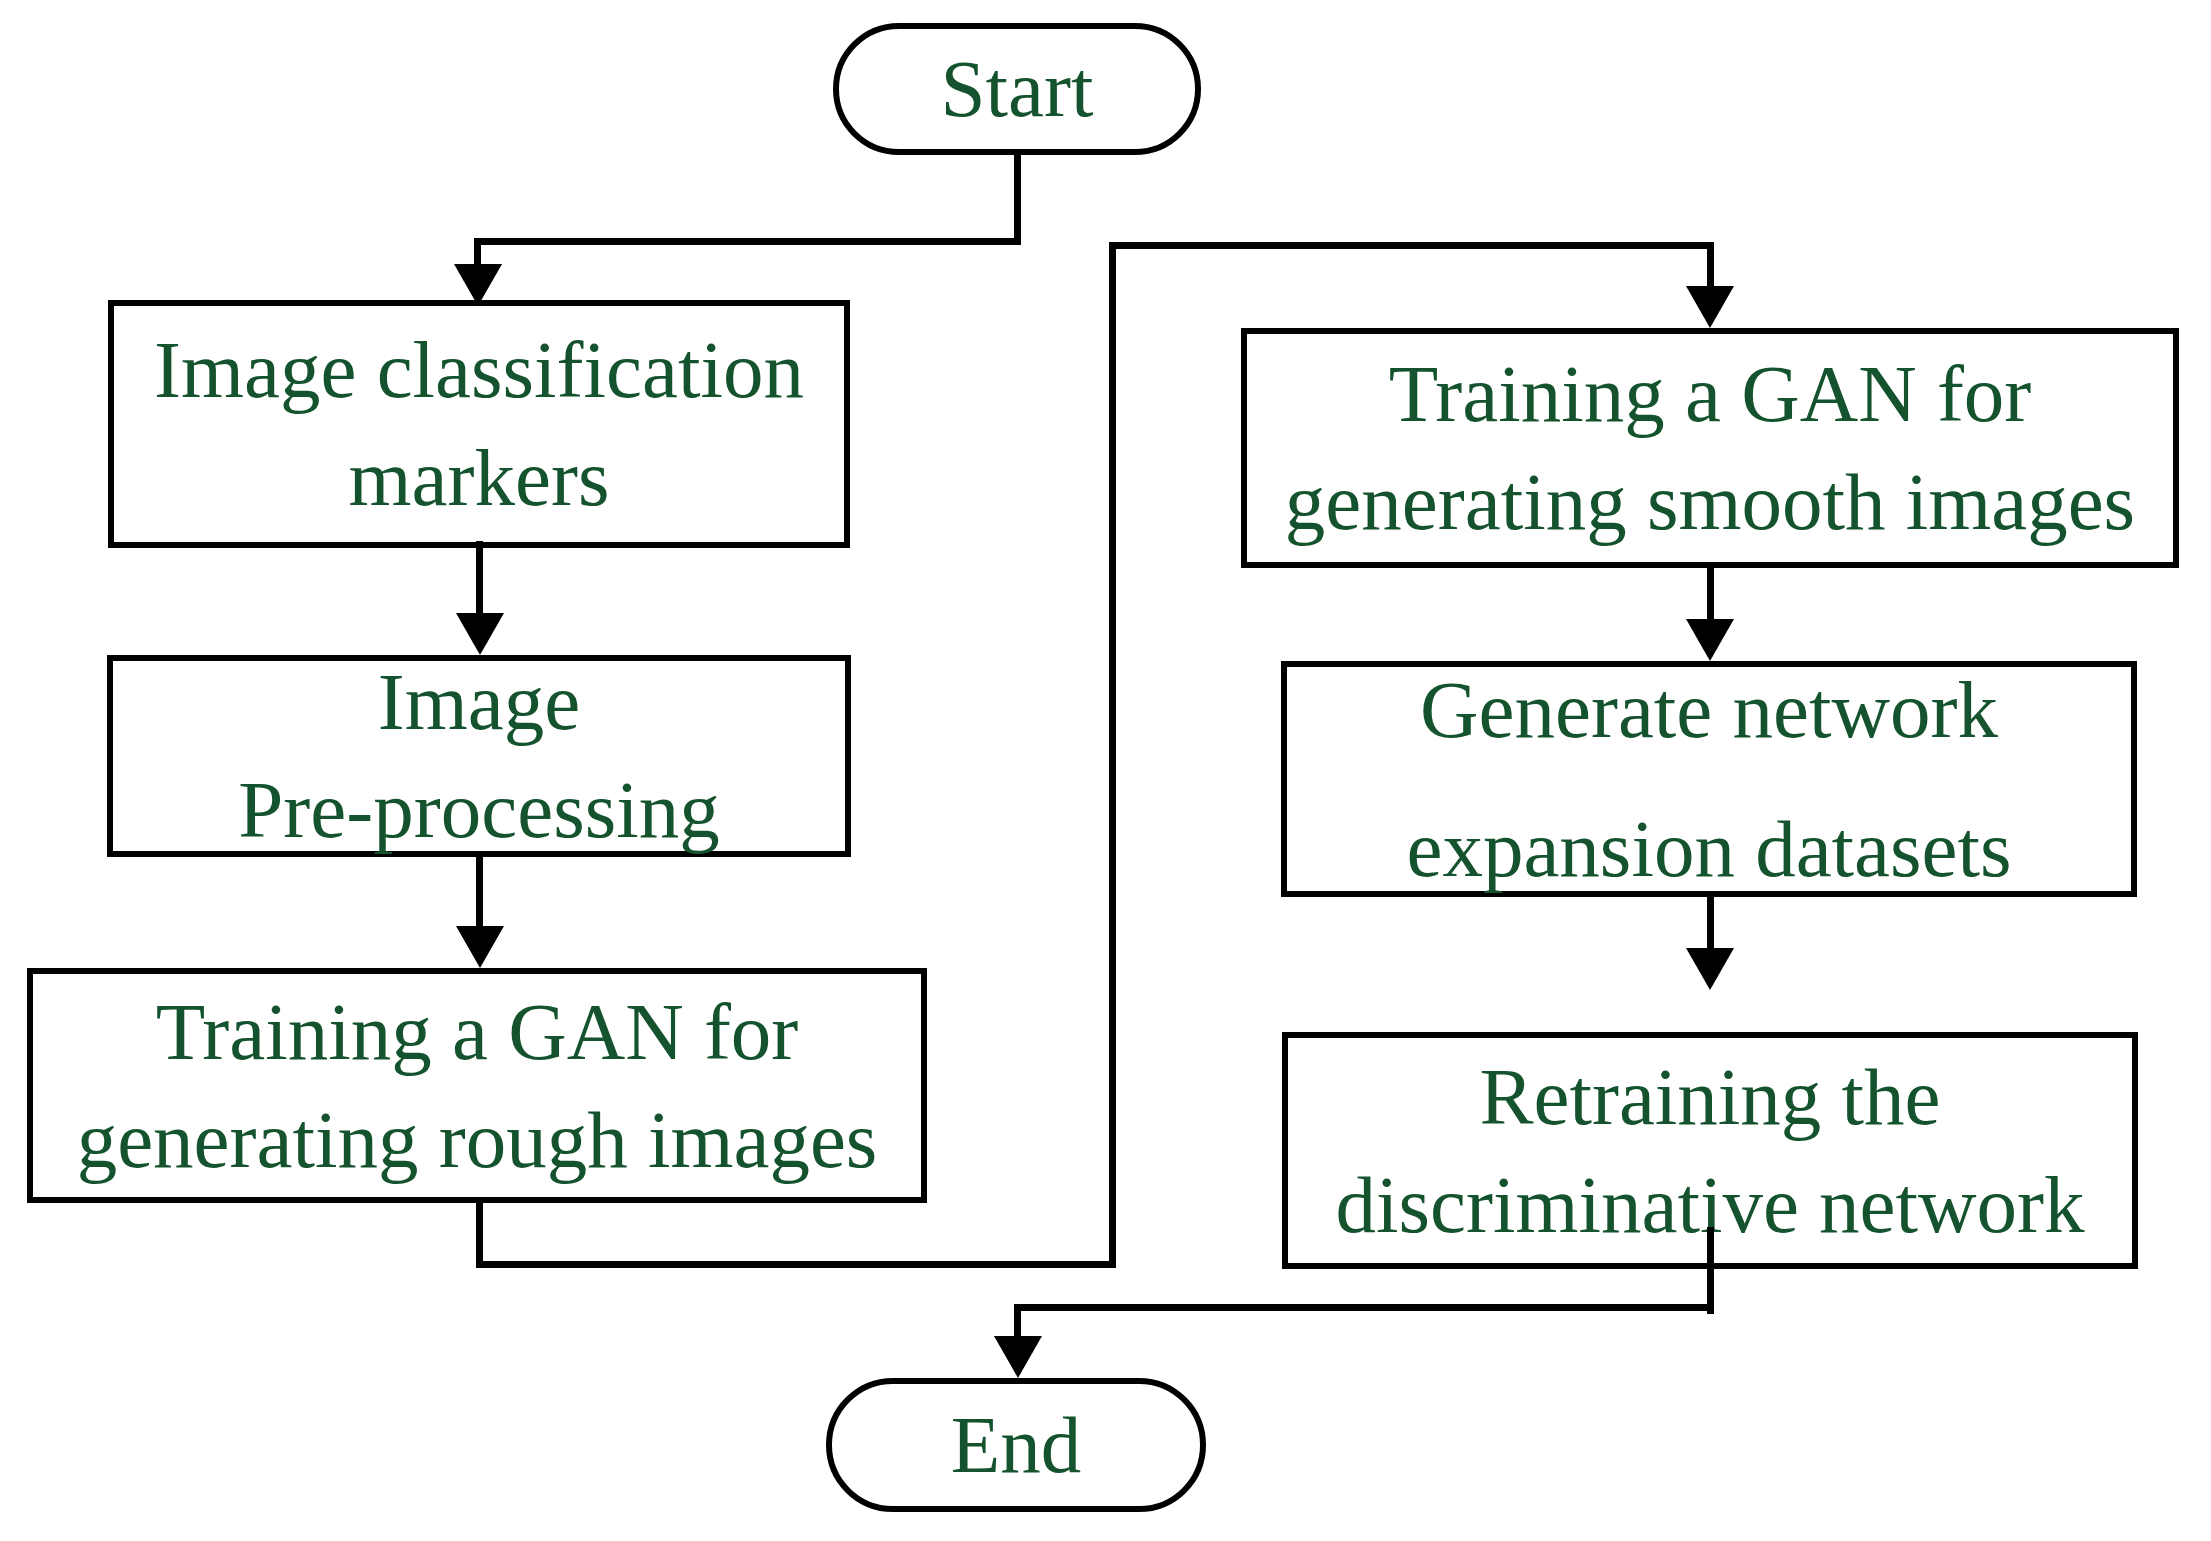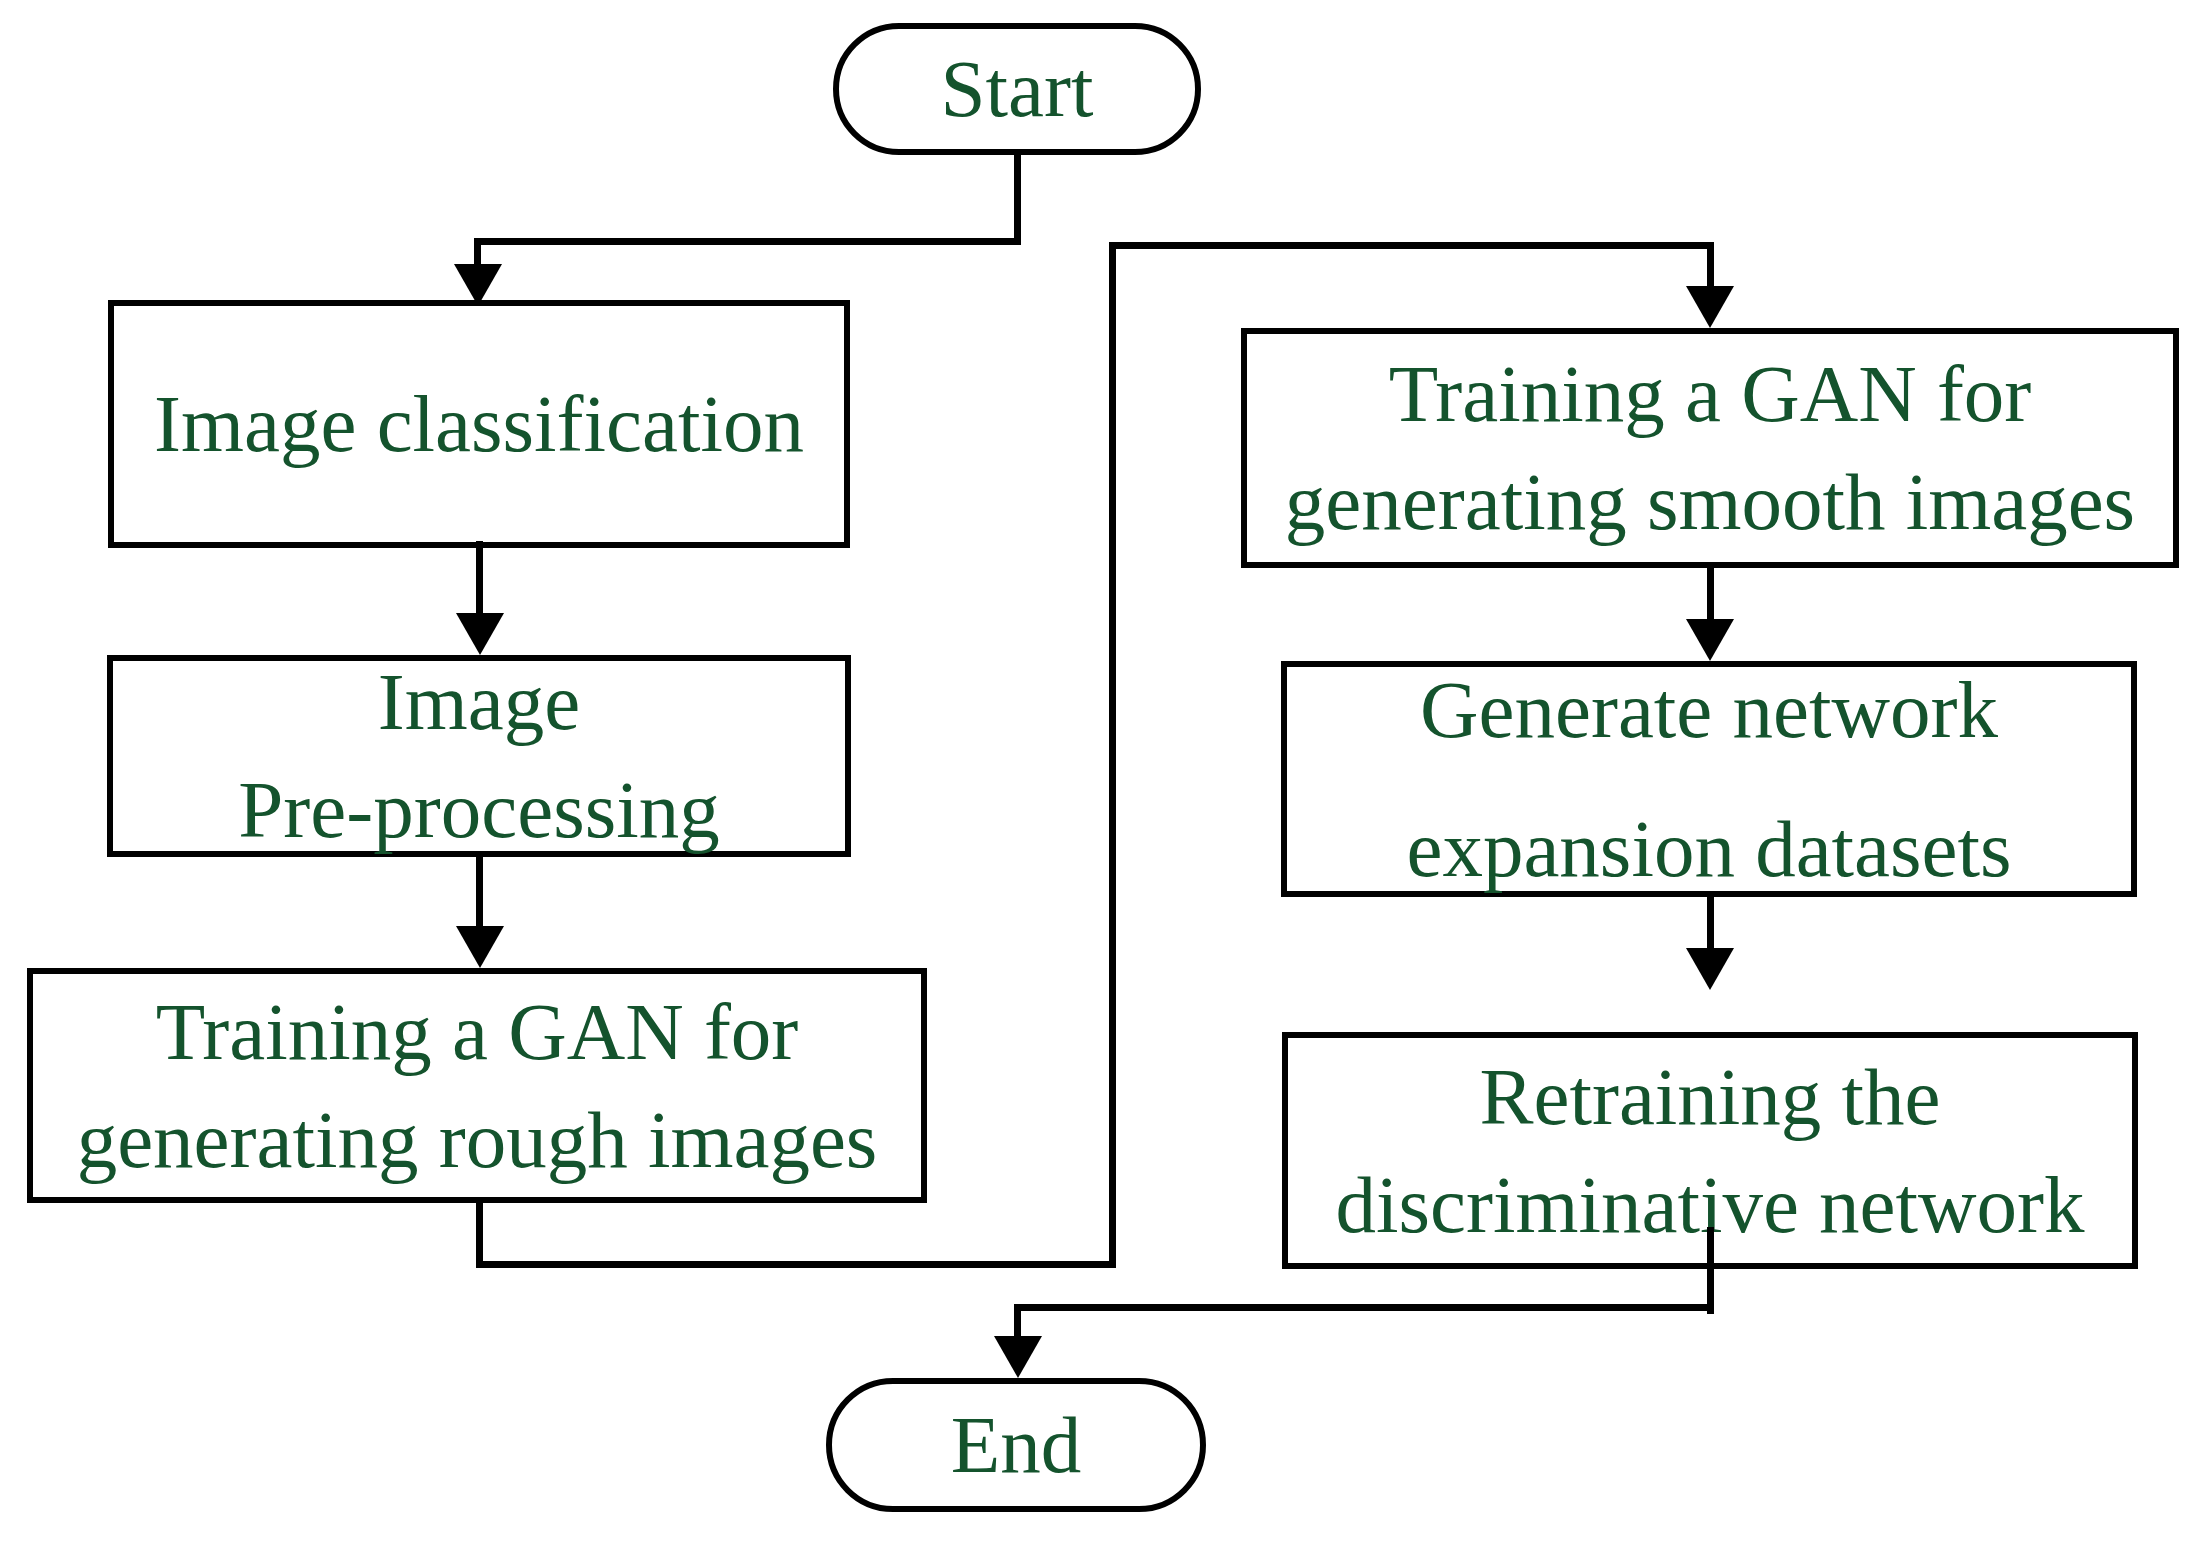--- a/index.html
+++ b/index.html
@@ -87,20 +87,21 @@
   <div id="start-node" class="node terminator">
     <span>Start</span>
   </div>
 
   <div id="end-node" class="node terminator">
     <span>End</span>
   </div>
 
   <div id="box-markers" class="node">
     <span>Image classification</span>
+    <span>markers</span>
   </div>
 
   <div id="box-preprocess" class="node">
     <span>Image</span>
     <span>Pre-processing</span>
   </div>
 
   <div id="box-gan-rough" class="node">
     <span>Training a GAN for</span>
     <span>generating rough images</span>

